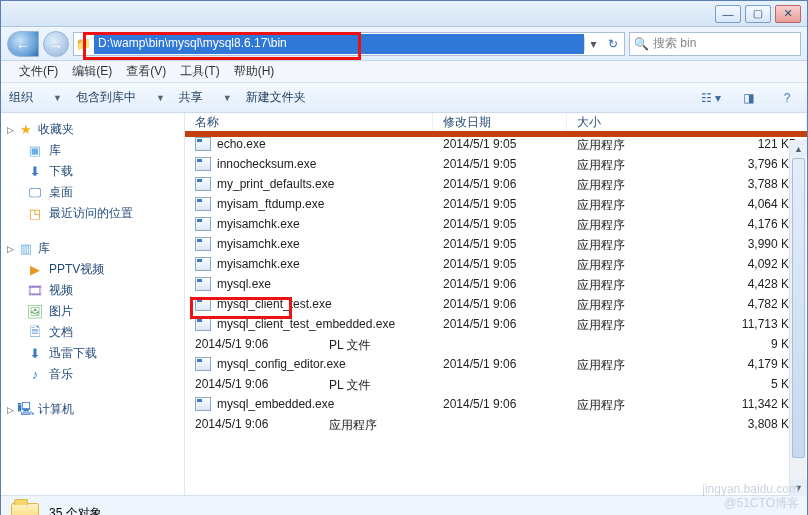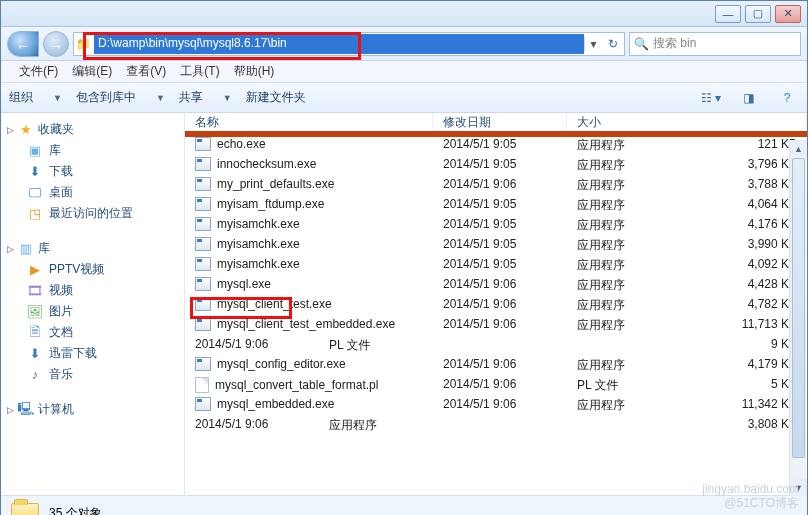--- a/index.html
+++ b/index.html
@@ -290,24 +290,20 @@
           <div class="row">
             <div class="c c-name">
               <span class="exe-ic"></span>
               <span>mysql_config_editor.exe</span>
             </div>
             <div class="c c-date">2014/5/1 9:06</div>
             <div class="c c-type">应用程序</div>
             <div class="c c-size">4,179 KB</div>
           </div>
           <div class="row">
-            <div class="c c-name">
-              <span class="pl-ic"></span>
-              <span>mysql_convert_table_format.pl</span>
-            </div>
             <div class="c c-date">2014/5/1 9:06</div>
             <div class="c c-type">PL 文件</div>
             <div class="c c-size">5 KB</div>
           </div>
           <div class="row">
             <div class="c c-name">
               <span class="exe-ic"></span>
               <span>mysql_embedded.exe</span>
             </div>
             <div class="c c-date">2014/5/1 9:06</div>

